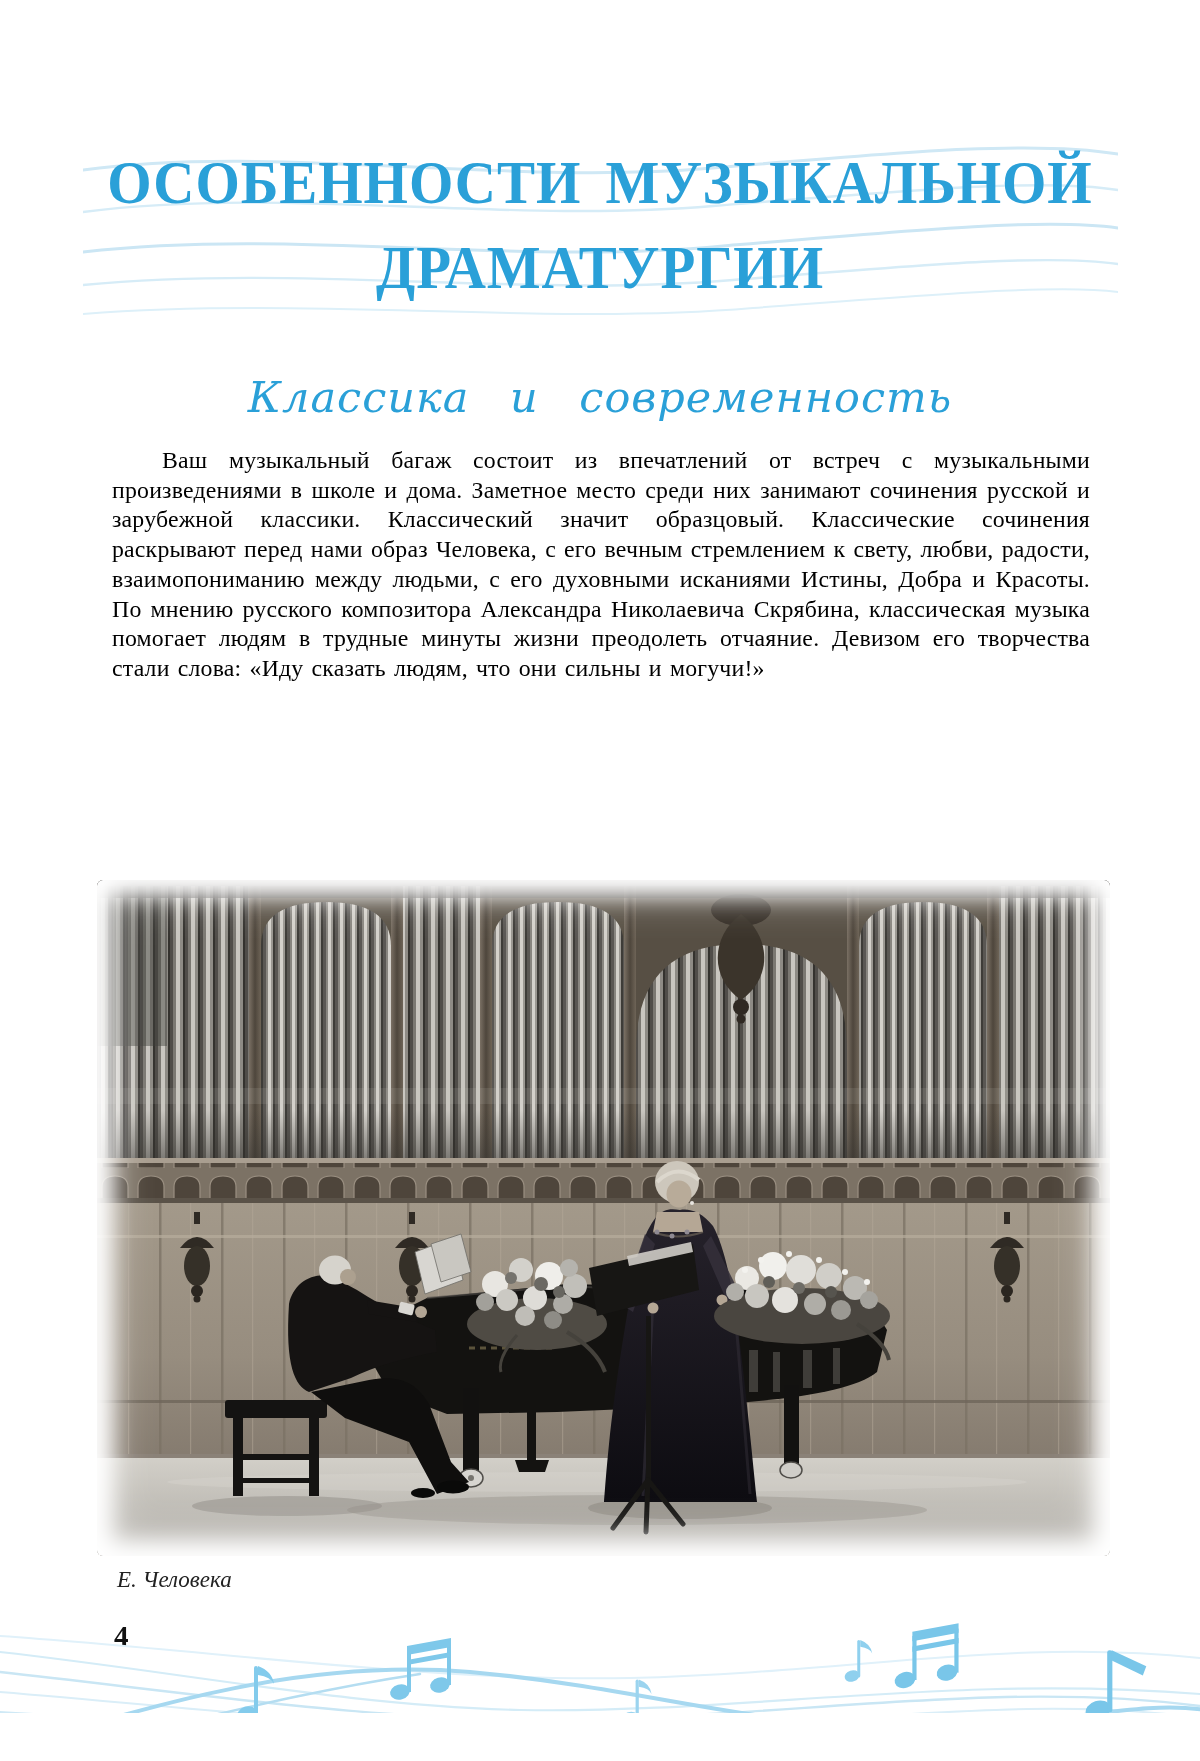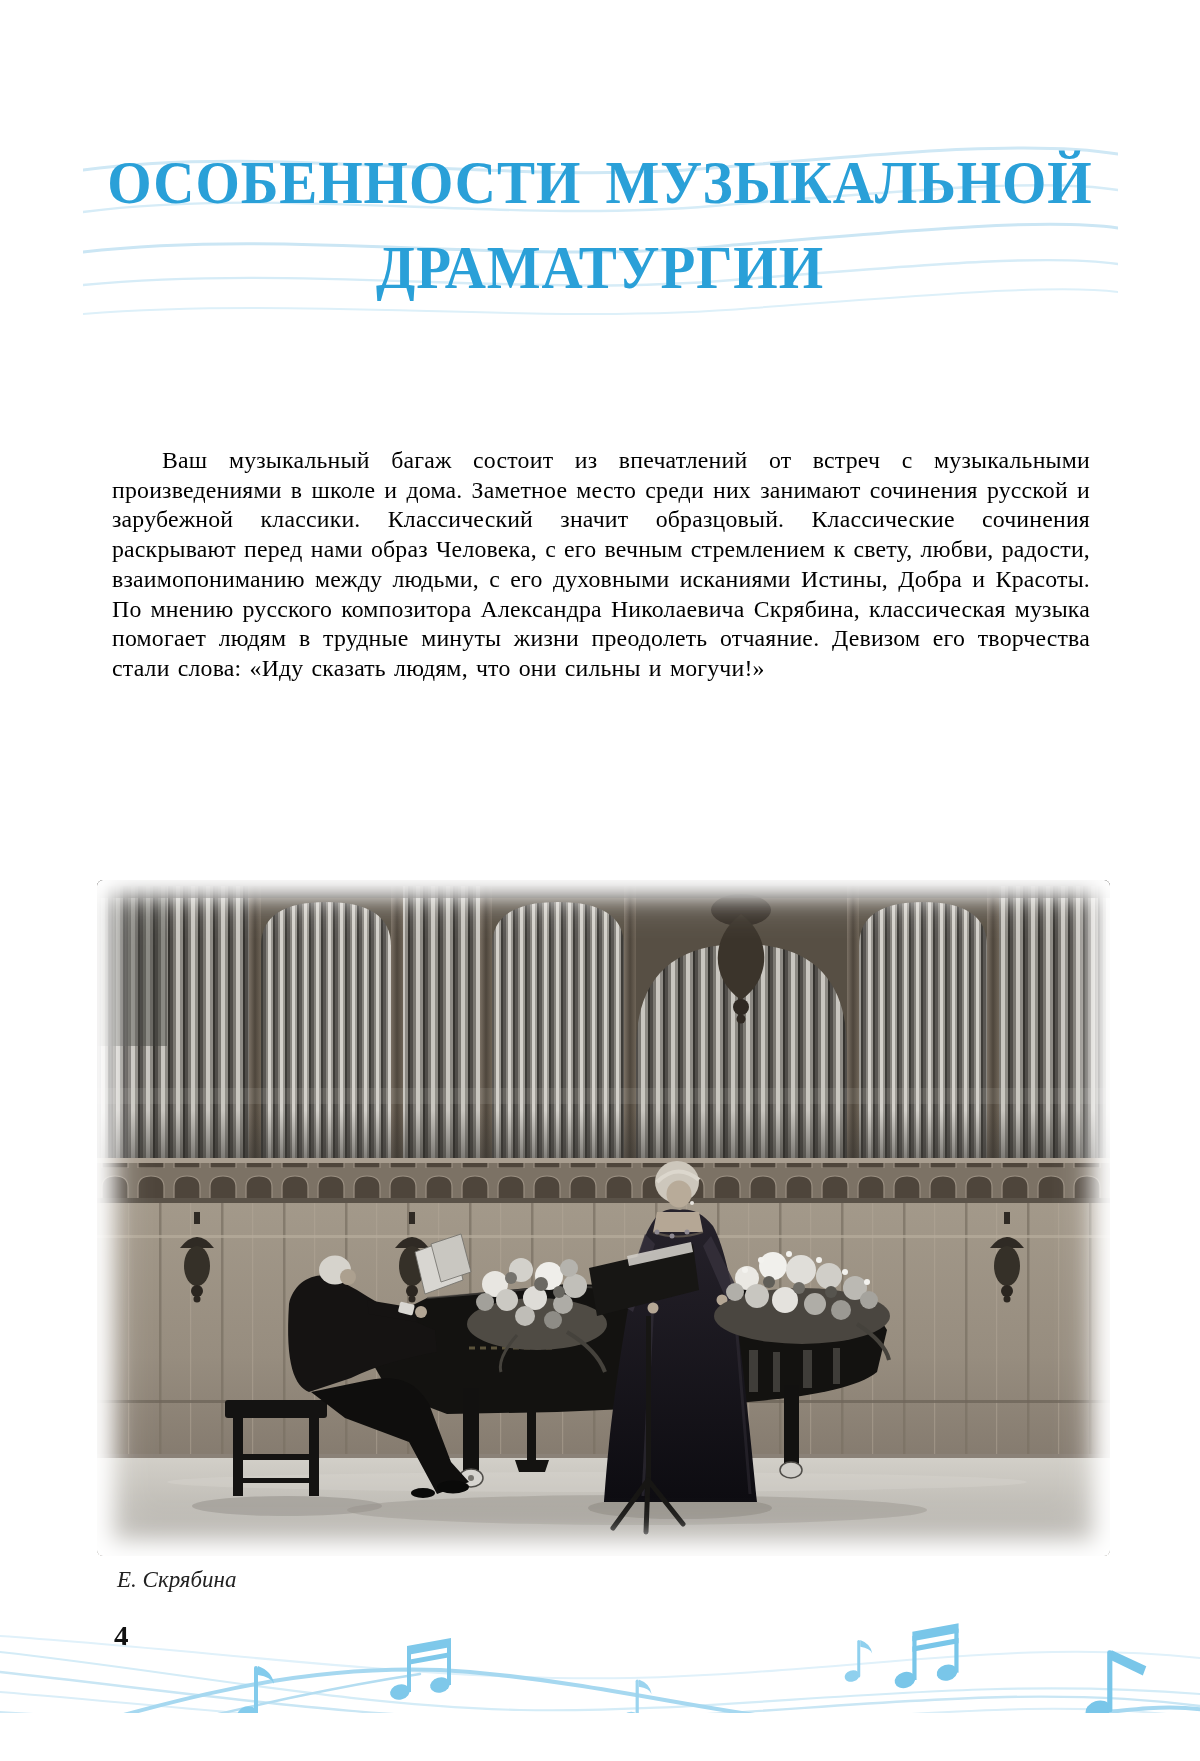--- a/index.html
+++ b/index.html
@@ -75,20 +75,21 @@
       <path d="M0,157 C220,136 440,170 650,152 C850,136 965,126 1035,136" stroke="#d6ecf7" stroke-width="2.4"></path>
       <path d="M0,186 C230,168 460,198 670,180 C860,166 975,156 1035,164" stroke="#ddf0f9" stroke-width="2"></path>
     </g>
   </svg>
 
   <h1 class="page-title">
     <span>ОСОБЕННОСТИ МУЗЫКАЛЬНОЙ</span><br>
     <span>ДРАМАТУРГИИ</span>
   </h1>
 
+  <h2 class="section-title">Классика  и  современность</h2>
 
   <p class="body-text" lang="ru">Ваш музыкальный багаж состоит из впечатлений от встреч с музыкальными произведениями в школе и дома. Заметное место среди них занимают сочинения русской и зарубежной классики. Классический значит образцовый. Классические сочинения раскрывают перед нами образ Человека, с его вечным стремлением к свету, любви, радости, взаимопониманию между людьми, с его духовными исканиями Истины, Добра и Красоты. По мнению русского композитора Александра Николаевича Скрябина, классическая музыка помогает людям в трудные минуты жизни преодолеть отчаяние. Девизом его творчества стали слова: «Иду сказать людям, что они сильны и могучи!»</p>
 
   <figure class="photo">
     <svg width="1013" height="676" viewBox="0 0 1013 676" aria-hidden="true">
       <defs>
         <linearGradient id="bgv" x1="0" y1="0" x2="0" y2="1">
           <stop offset="0" stop-color="#8b8985"></stop>
             <stop offset="1" stop-color="#c7c4bf"></stop>
         </linearGradient>
@@ -325,21 +326,21 @@
             <circle cx="648" cy="390" r="3" fill="#f3f2ee"></circle>
           <circle cx="702" cy="408" r="6" fill="#6e6c66"></circle>
             <circle cx="672" cy="402" r="6" fill="#605e58"></circle>
             <circle cx="734" cy="412" r="6" fill="#56544e"></circle>
         </g>
       </g>
     </svg>
     <div class="photo-feather"></div>
   </figure>
 
-  <div class="caption">Е. Скрябина</div>
+  <div class="caption">Е. Человека</div>
   <div class="page-number">4</div>
 
   <svg class="bottom-decor" viewBox="0 0 1200 147" aria-hidden="true">
     <g fill="none" stroke-linecap="round">
       <path d="M0,22 C210,36 430,68 630,64 C860,58 1010,24 1200,44" stroke="#e0f1fa" stroke-width="2"></path>
       <path d="M0,38 C180,58 350,92 520,96 C740,100 950,60 1200,80" stroke="#d4ecf7" stroke-width="2.2"></path>
       <path d="M0,58 C200,80 380,108 570,106 C800,102 1000,66 1200,92" stroke="#c9e6f4" stroke-width="2.4"></path>
       <path d="M0,78 C220,96 410,120 610,116 C850,110 1030,80 1200,104" stroke="#daeef8" stroke-width="2"></path>
       <path d="M0,98 C240,112 430,130 640,124 C880,116 1050,92 1200,114" stroke="#cfe9f6" stroke-width="2"></path>
       <path d="M0,118 C250,128 450,138 660,132 C900,124 1060,104 1200,122" stroke="#dceff8" stroke-width="1.8"></path>

